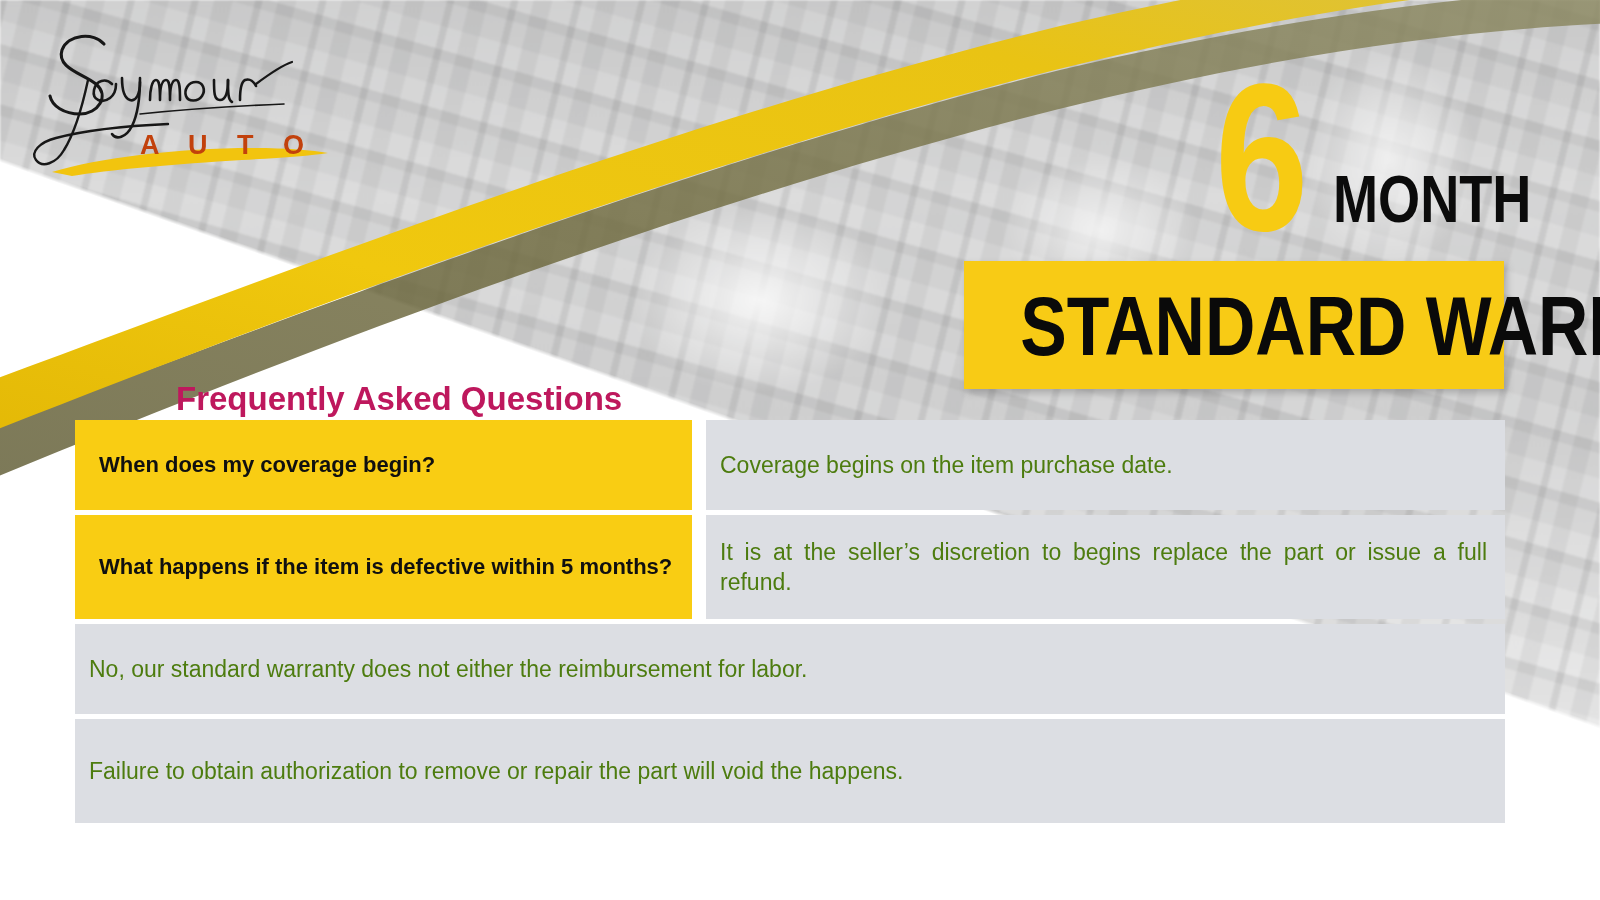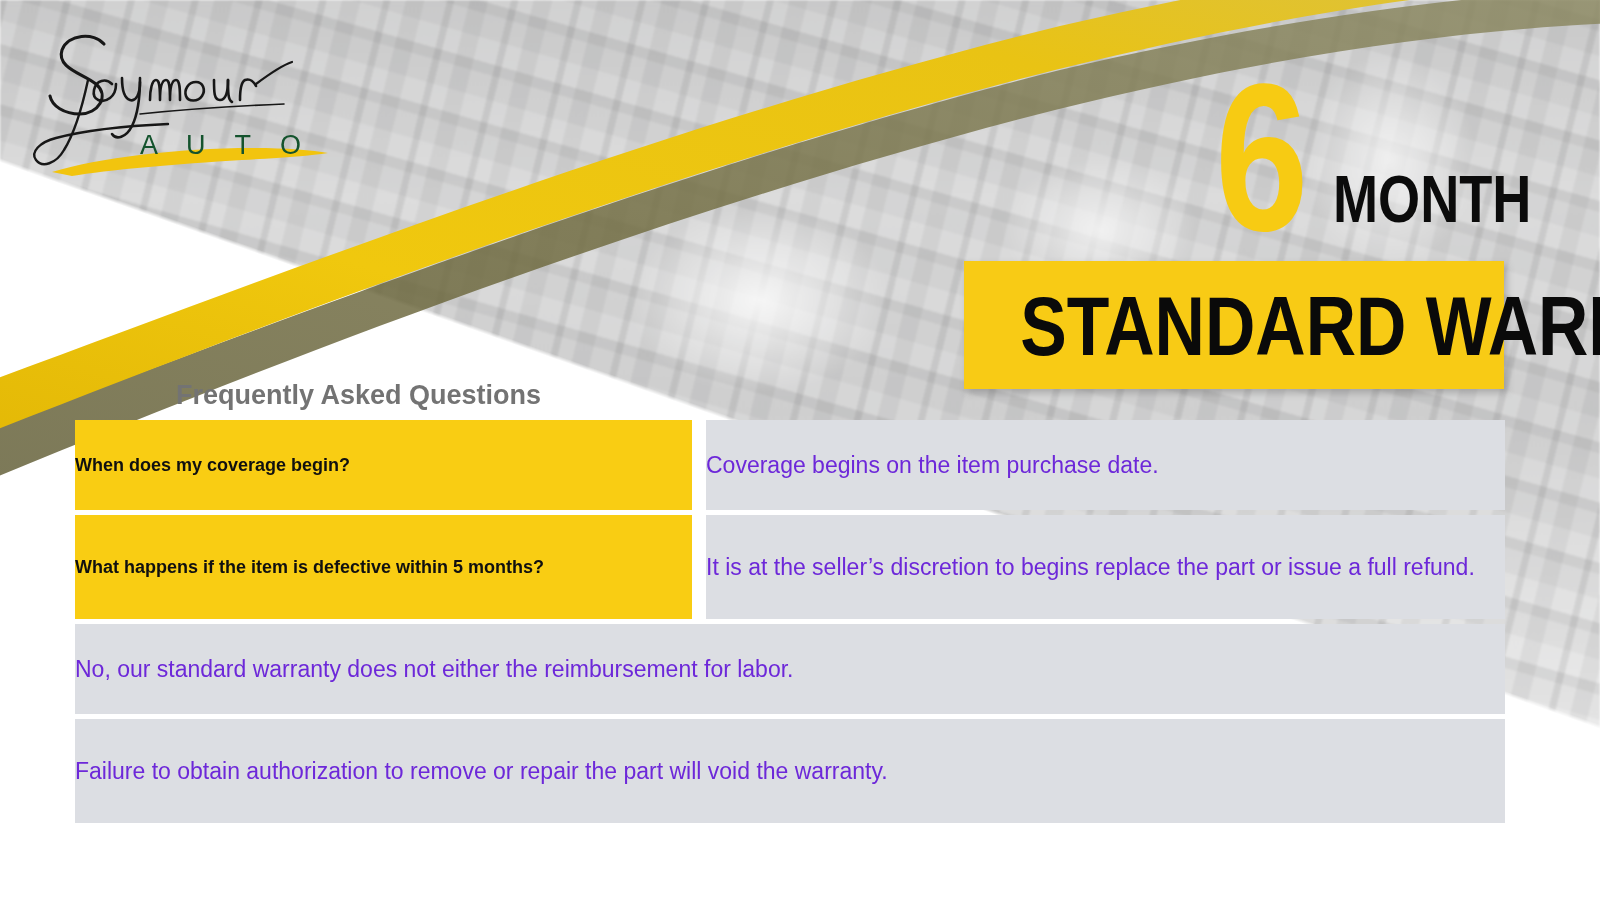--- a/index.html
+++ b/index.html
@@ -43,21 +43,21 @@
   
   .arc-wrap{position:absolute;left:0;top:0;width:1600px;height:900px;pointer-events:none;}
   .arc-wrap svg{display:block;}
 
   
   .logo{position:absolute;left:28px;top:22px;width:310px;height:155px;}
   .logo svg{display:block;}
   .logo-auto{
     position:absolute;left:112px;top:108px;
     font-family:"Liberation Sans","DejaVu Sans",sans-serif;
-    font-weight:normal;font-size:27px;letter-spacing:11px;color:#14532d;
+    font-weight:bold;font-size:27px;letter-spacing:11px;color:#c2410c;
   }
 
   
   .six{
     position:absolute;left:1215px;top:68px;
     font-family:"Liberation Sans Narrow","Liberation Sans","DejaVu Sans",sans-serif;
     font-weight:bold;font-size:210px;line-height:180px;color:#F7CB13;
     letter-spacing:-4px;transform:scaleX(.80);transform-origin:left top;
   }
   .month{
@@ -76,38 +76,38 @@
     display:block;text-align:center;
     font-family:"Liberation Sans Narrow","Liberation Sans","DejaVu Sans",sans-serif;
     font-weight:bold;font-size:84px;line-height:84px;color:#0a0a0a;
     letter-spacing:0px;transform:scaleX(.83);transform-origin:center top;
     white-space:nowrap;
   }
 
   
   .faq-title{
     position:absolute;left:176px;top:380px;
-    font-weight:bold;font-size:27px;color:#737373;letter-spacing:0px;
+    font-weight:bold;font-size:33px;color:#be185d;letter-spacing:0px;
   }
   .faq-table{
     position:absolute;left:75px;top:420px;width:1430px;
     display:flex;flex-direction:column;gap:5px;
   }
   .faq-row{display:flex;gap:14px;}
   .q-cell{
     width:617px;flex:0 0 617px;background:#F9CD13;
-    padding:16px 16px 16px 0;box-sizing:border-box;
+    padding:16px 16px 16px 24px;box-sizing:border-box;
     display:flex;align-items:center;
-    font-weight:bold;font-size:18px;line-height:30px;color:#101010;
+    font-weight:bold;font-size:22px;line-height:30px;color:#101010;
   }
   .a-cell{
     flex:1 1 auto;background:#DCDEE3;
-    padding:16px 18px 16px 0;box-sizing:border-box;
+    padding:16px 18px 16px 14px;box-sizing:border-box;
     display:flex;align-items:center;
-    font-size:23px;line-height:30px;color:#6d28d9;text-align:justify;
+    font-size:23px;line-height:30px;color:#4d7c0f;text-align:justify;
     text-justify:inter-word;
   }
   .faq-row.h1 .q-cell,.faq-row.h1 .a-cell{height:90px;}
   .faq-row.h2 .q-cell,.faq-row.h2 .a-cell{height:104px;}
 </style>
 </head>
 <body>
 
 <div id="slide">
 
@@ -186,17 +186,17 @@
       <div class="a-cell">Coverage begins on the item purchase date.</div>
     </div>
     <div class="faq-row h2">
       <div class="q-cell">What happens if the item is defective within 5 months?</div>
       <div class="a-cell">It is at the seller’s discretion to begins replace the part or issue a full refund.</div>
     </div>
     <div class="faq-row h1">
       <div class="a-cell">No, our standard warranty does not either the reimbursement for labor.</div>
     </div>
     <div class="faq-row h2">
-      <div class="a-cell">Failure to obtain authorization to remove or repair the part will void the warranty.</div>
+      <div class="a-cell">Failure to obtain authorization to remove or repair the part will void the happens.</div>
     </div>
   </div>
 
 </div>
 
 </body></html>

